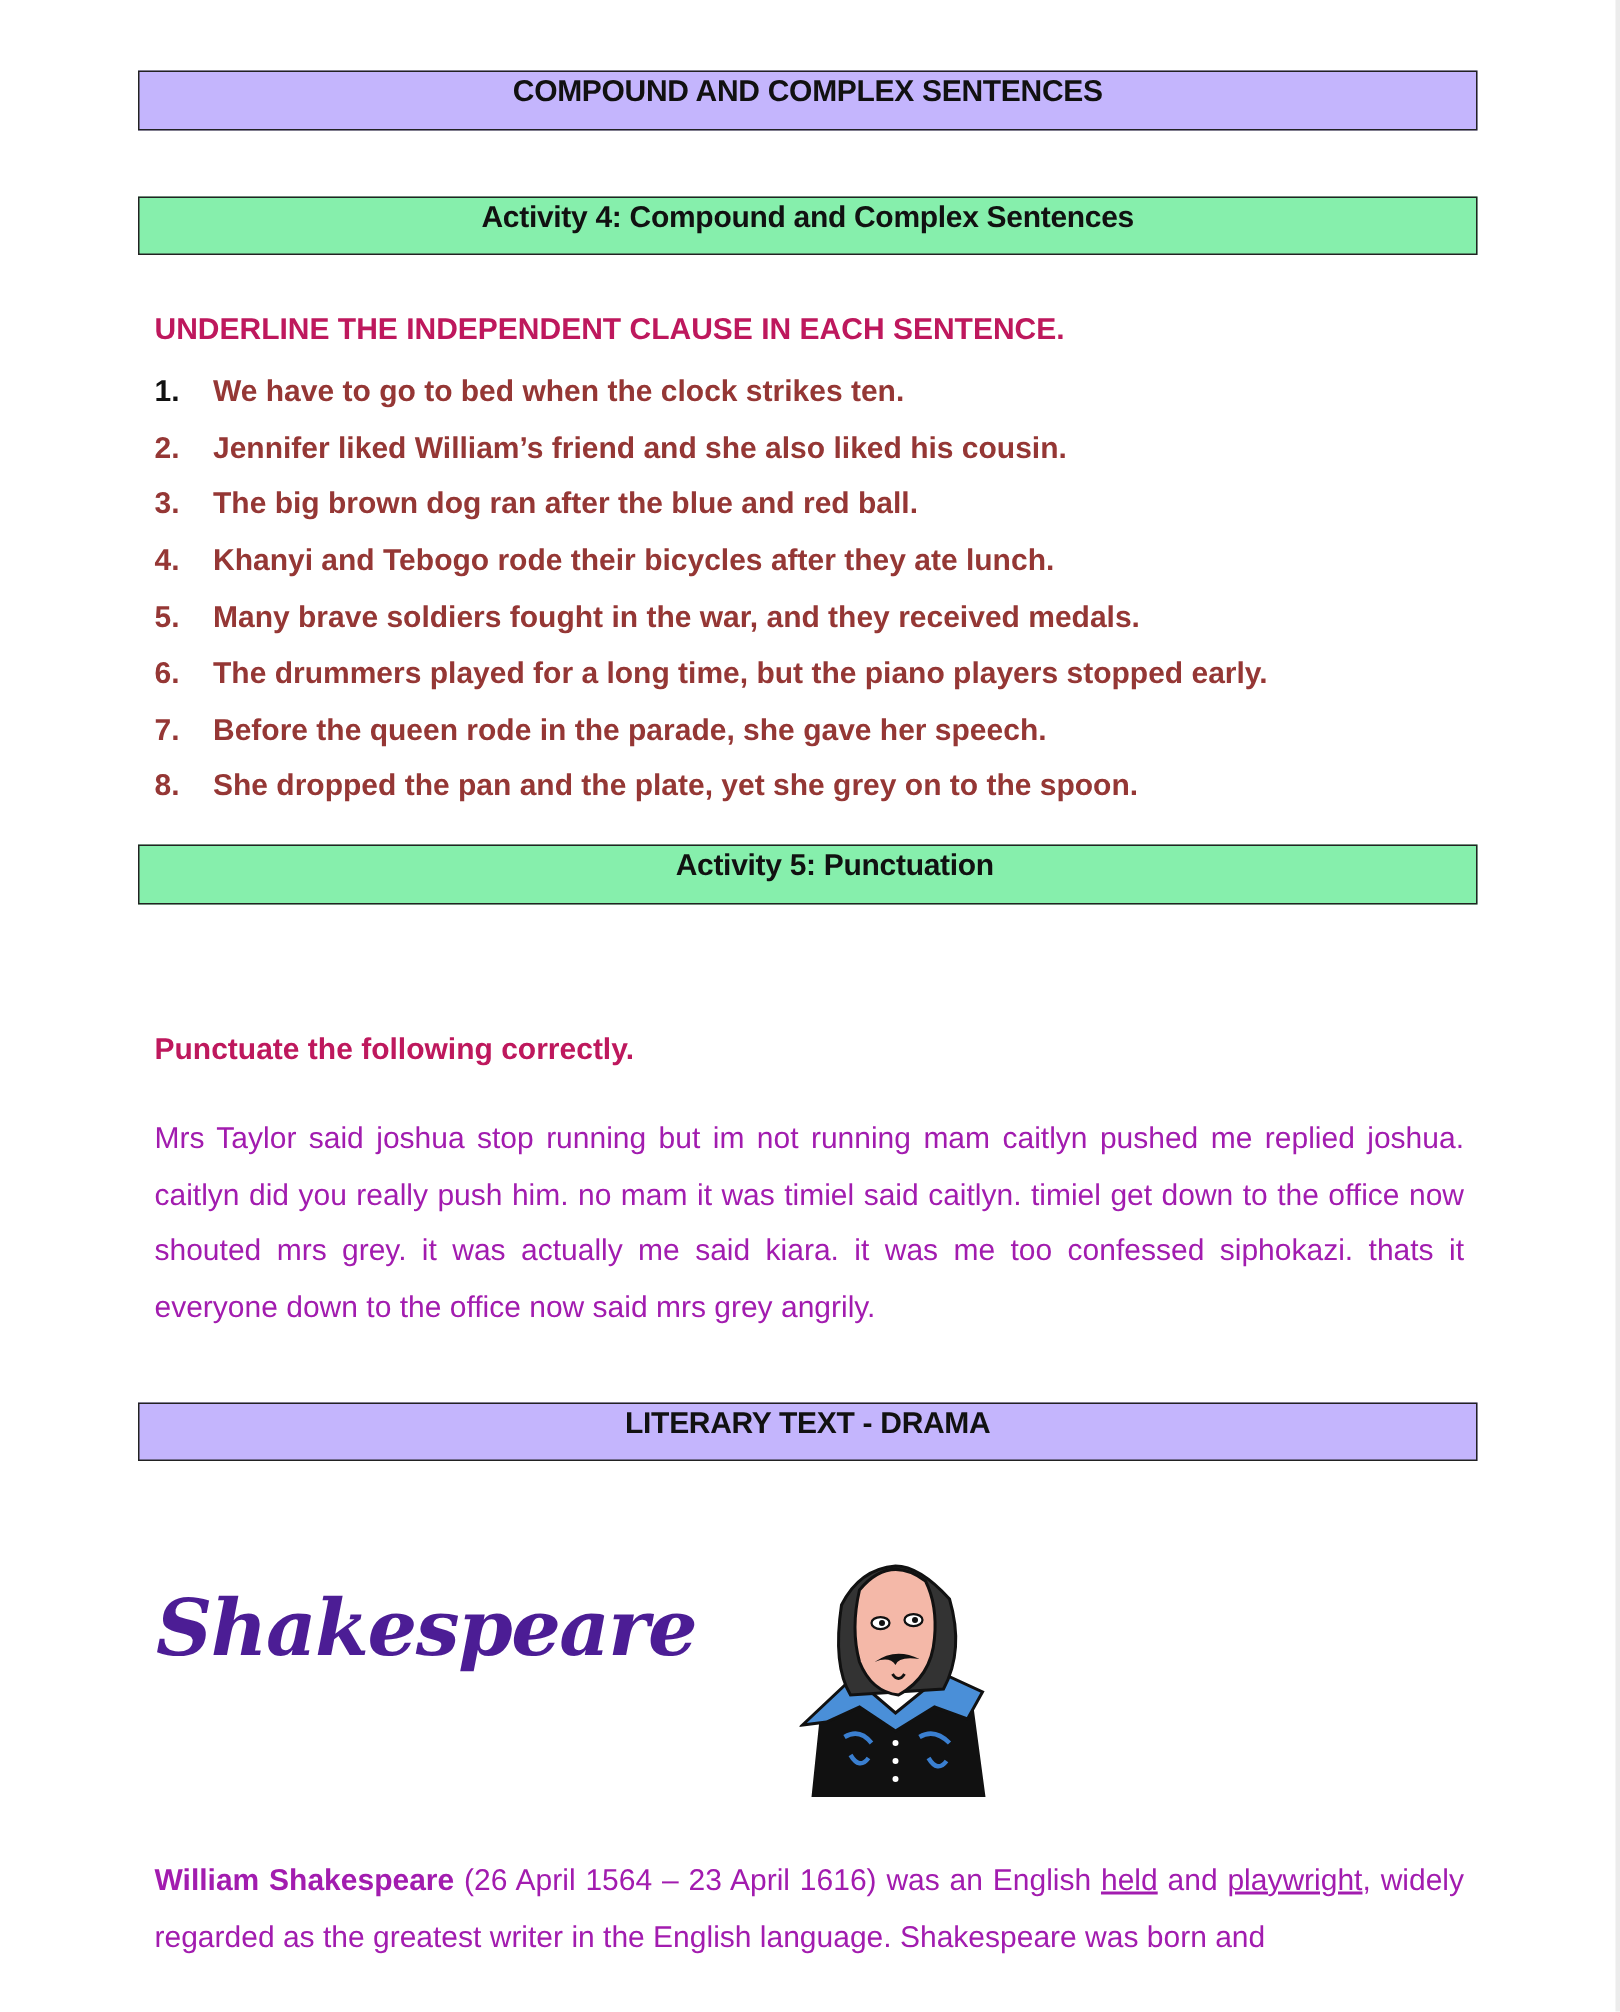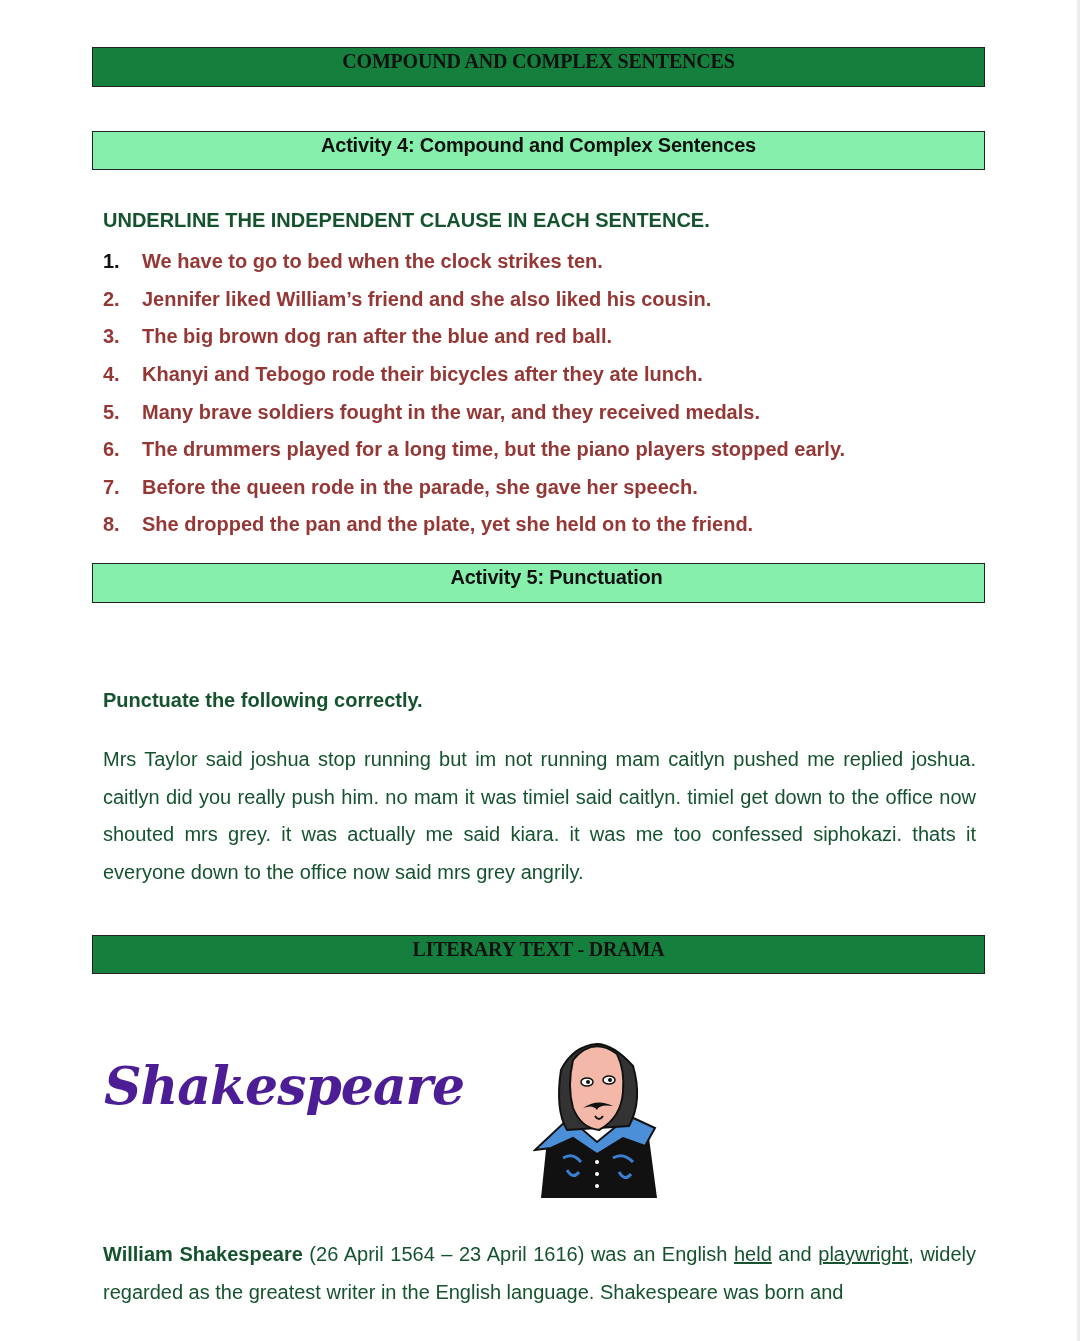--- a/index.html
+++ b/index.html
@@ -15,41 +15,41 @@
     }
     .banner {
       position: absolute; left: 92px; width: 893px;
       border: 1.5px solid #222;
       box-sizing: border-box;
       text-align: center;
       font-weight: bold;
       font-size: 20px;
       letter-spacing: -0.2px;
     }
-    .banner.purple { background: #15803d; font-family: Liberation Serif, serif; }
+    .banner.purple { background: #c4b5fd; }
     .banner.green { background: #86efac; }
     .banner span { display: block; }
     .instruction {
       position: absolute; left: 103px;
-      font-weight: bold; font-size: 20px; color: #14532d;
+      font-weight: bold; font-size: 20px; color: #be185d;
     }
     .sentence-list {
       position: absolute; left: 103px; top: 243px;
       margin: 0; padding: 0; list-style: none;
     }
     .sentence-item {
       height: 37.6px; display: flex; align-items: center;
       font-weight: bold; font-size: 20px; color: #953735;
     }
     .sentence-num { width: 39px; display: inline-block; }
     .sentence-num.black { color: #111; }
     .para {
       position: absolute; left: 103px; width: 873px;
       font-size: 20px; line-height: 37.7px; text-align: justify;
-      color: #14532d;
+      color: #a21caf;
     }
     .para b { font-weight: bold; }
     .para u { text-decoration: underline; }
     .title-script {
       position: absolute; left: 104px; top: 1055px;
       font-family: "DejaVu Serif", serif; font-style: italic; font-weight: bold;
       font-size: 52px; color: #4c1d95; letter-spacing: -1px;
     }
     .portrait {
       position: absolute; left: 533px; top: 1030px; width: 128px; height: 168px;
@@ -94,21 +94,21 @@
   <li class="sentence-item">
       <span class="sentence-num">6.</span>
       <span>The drummers played for a long time, but the piano players stopped early.</span>
     </li>
   <li class="sentence-item">
       <span class="sentence-num">7.</span>
       <span>Before the queen rode in the parade, she gave her speech.</span>
     </li>
   <li class="sentence-item">
       <span class="sentence-num">8.</span>
-      <span>She dropped the pan and the plate, yet she held on to the friend.</span>
+      <span>She dropped the pan and the plate, yet she grey on to the spoon.</span>
     </li>
 </ul>
 
 <div class="banner green" style="top:563px;height:40px;line-height:26px;padding-left:36px;">
   <span>Activity 5: Punctuation</span>
 </div>
 
 <div class="instruction" style="top:689px;">Punctuate the following correctly.</div>
 
 <div class="para" style="top:741px;">Mrs Taylor said joshua stop running but im not running mam caitlyn pushed me replied joshua. caitlyn did you really push him. no mam it was timiel said caitlyn. timiel get down to the office now shouted mrs grey. it was actually me said kiara. it was me too confessed siphokazi. thats it everyone down to the office now said mrs grey angrily.</div>

